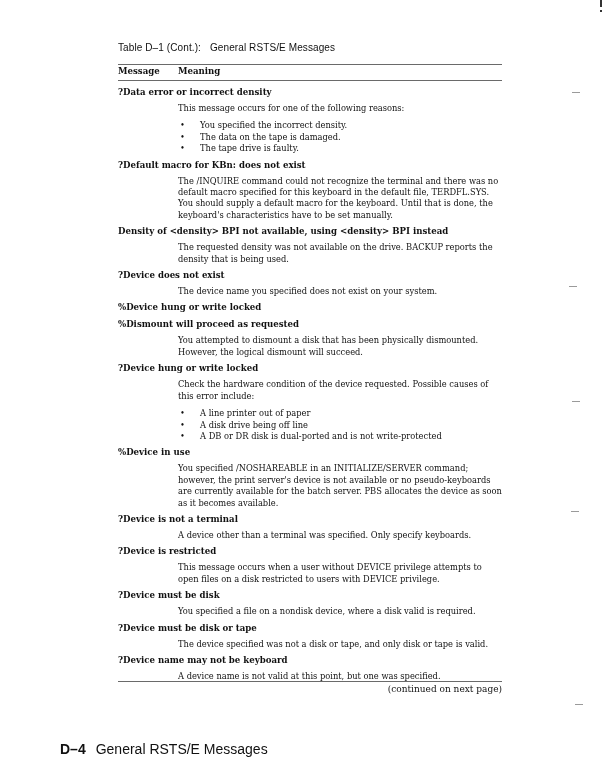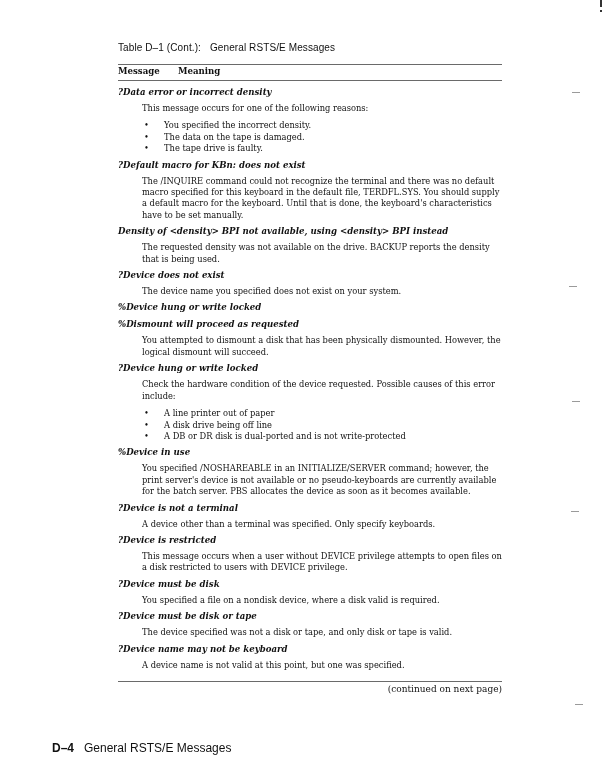--- a/index.html
+++ b/index.html
@@ -25,38 +25,37 @@
       position: absolute; left: 118px; top: 66px; font-size: 8.6px; font-weight: bold;
     }
     #col-headers span { position: absolute; white-space: nowrap; }
     #col-message { left: 0; }
     #col-meaning { left: 60px; }
 
     #entries { position: absolute; left: 118px; top: 86px; width: 384px; }
     .entry-head {
       font-size: 8.6px; font-weight: bold; line-height: 12px; margin: 0;
       white-space: nowrap;
-      font-style: italic;
     }
     .entry-body {
-      margin-left: 24px; font-size: 8.3px; line-height: 11.4px; margin-top: 5px;
+      margin-left: 60px; font-size: 8.3px; line-height: 11.4px; margin-top: 5px;
     }
     .entry { margin-bottom: 4px; }
     .entry.nobody { margin-bottom: 5px; }
     .entry-body p { margin: 0; }
     .bullets { list-style: none; margin: 6px 0 0 0; padding: 0; }
     .bullets li { position: relative; padding-left: 22px; line-height: 11.4px; }
     .bullets li .bullet { position: absolute; left: 2px; top: 0; }
 
     #continued {
       position: absolute; right: 102px; top: 684px; font-size: 9px; padding-left: 16px;
     }
 
     #footer {
-      position: absolute; left: 52px; top: 741px; font-size: 12px;
+      position: absolute; left: 60px; top: 741px; font-size: 14px;
     }
     #footer .page-num { font-weight: bold; margin-right: 10px; }
 
     .margin-mark { position: absolute; width: 8px; height: 0; border-top: 1px solid #9a9a9a; }
     .edge-mark { position: absolute; left: 600px; width: 2px; background: #333; }
   </style>
 </head>
 <body>
 
 <div id="table-title" class="sans">

